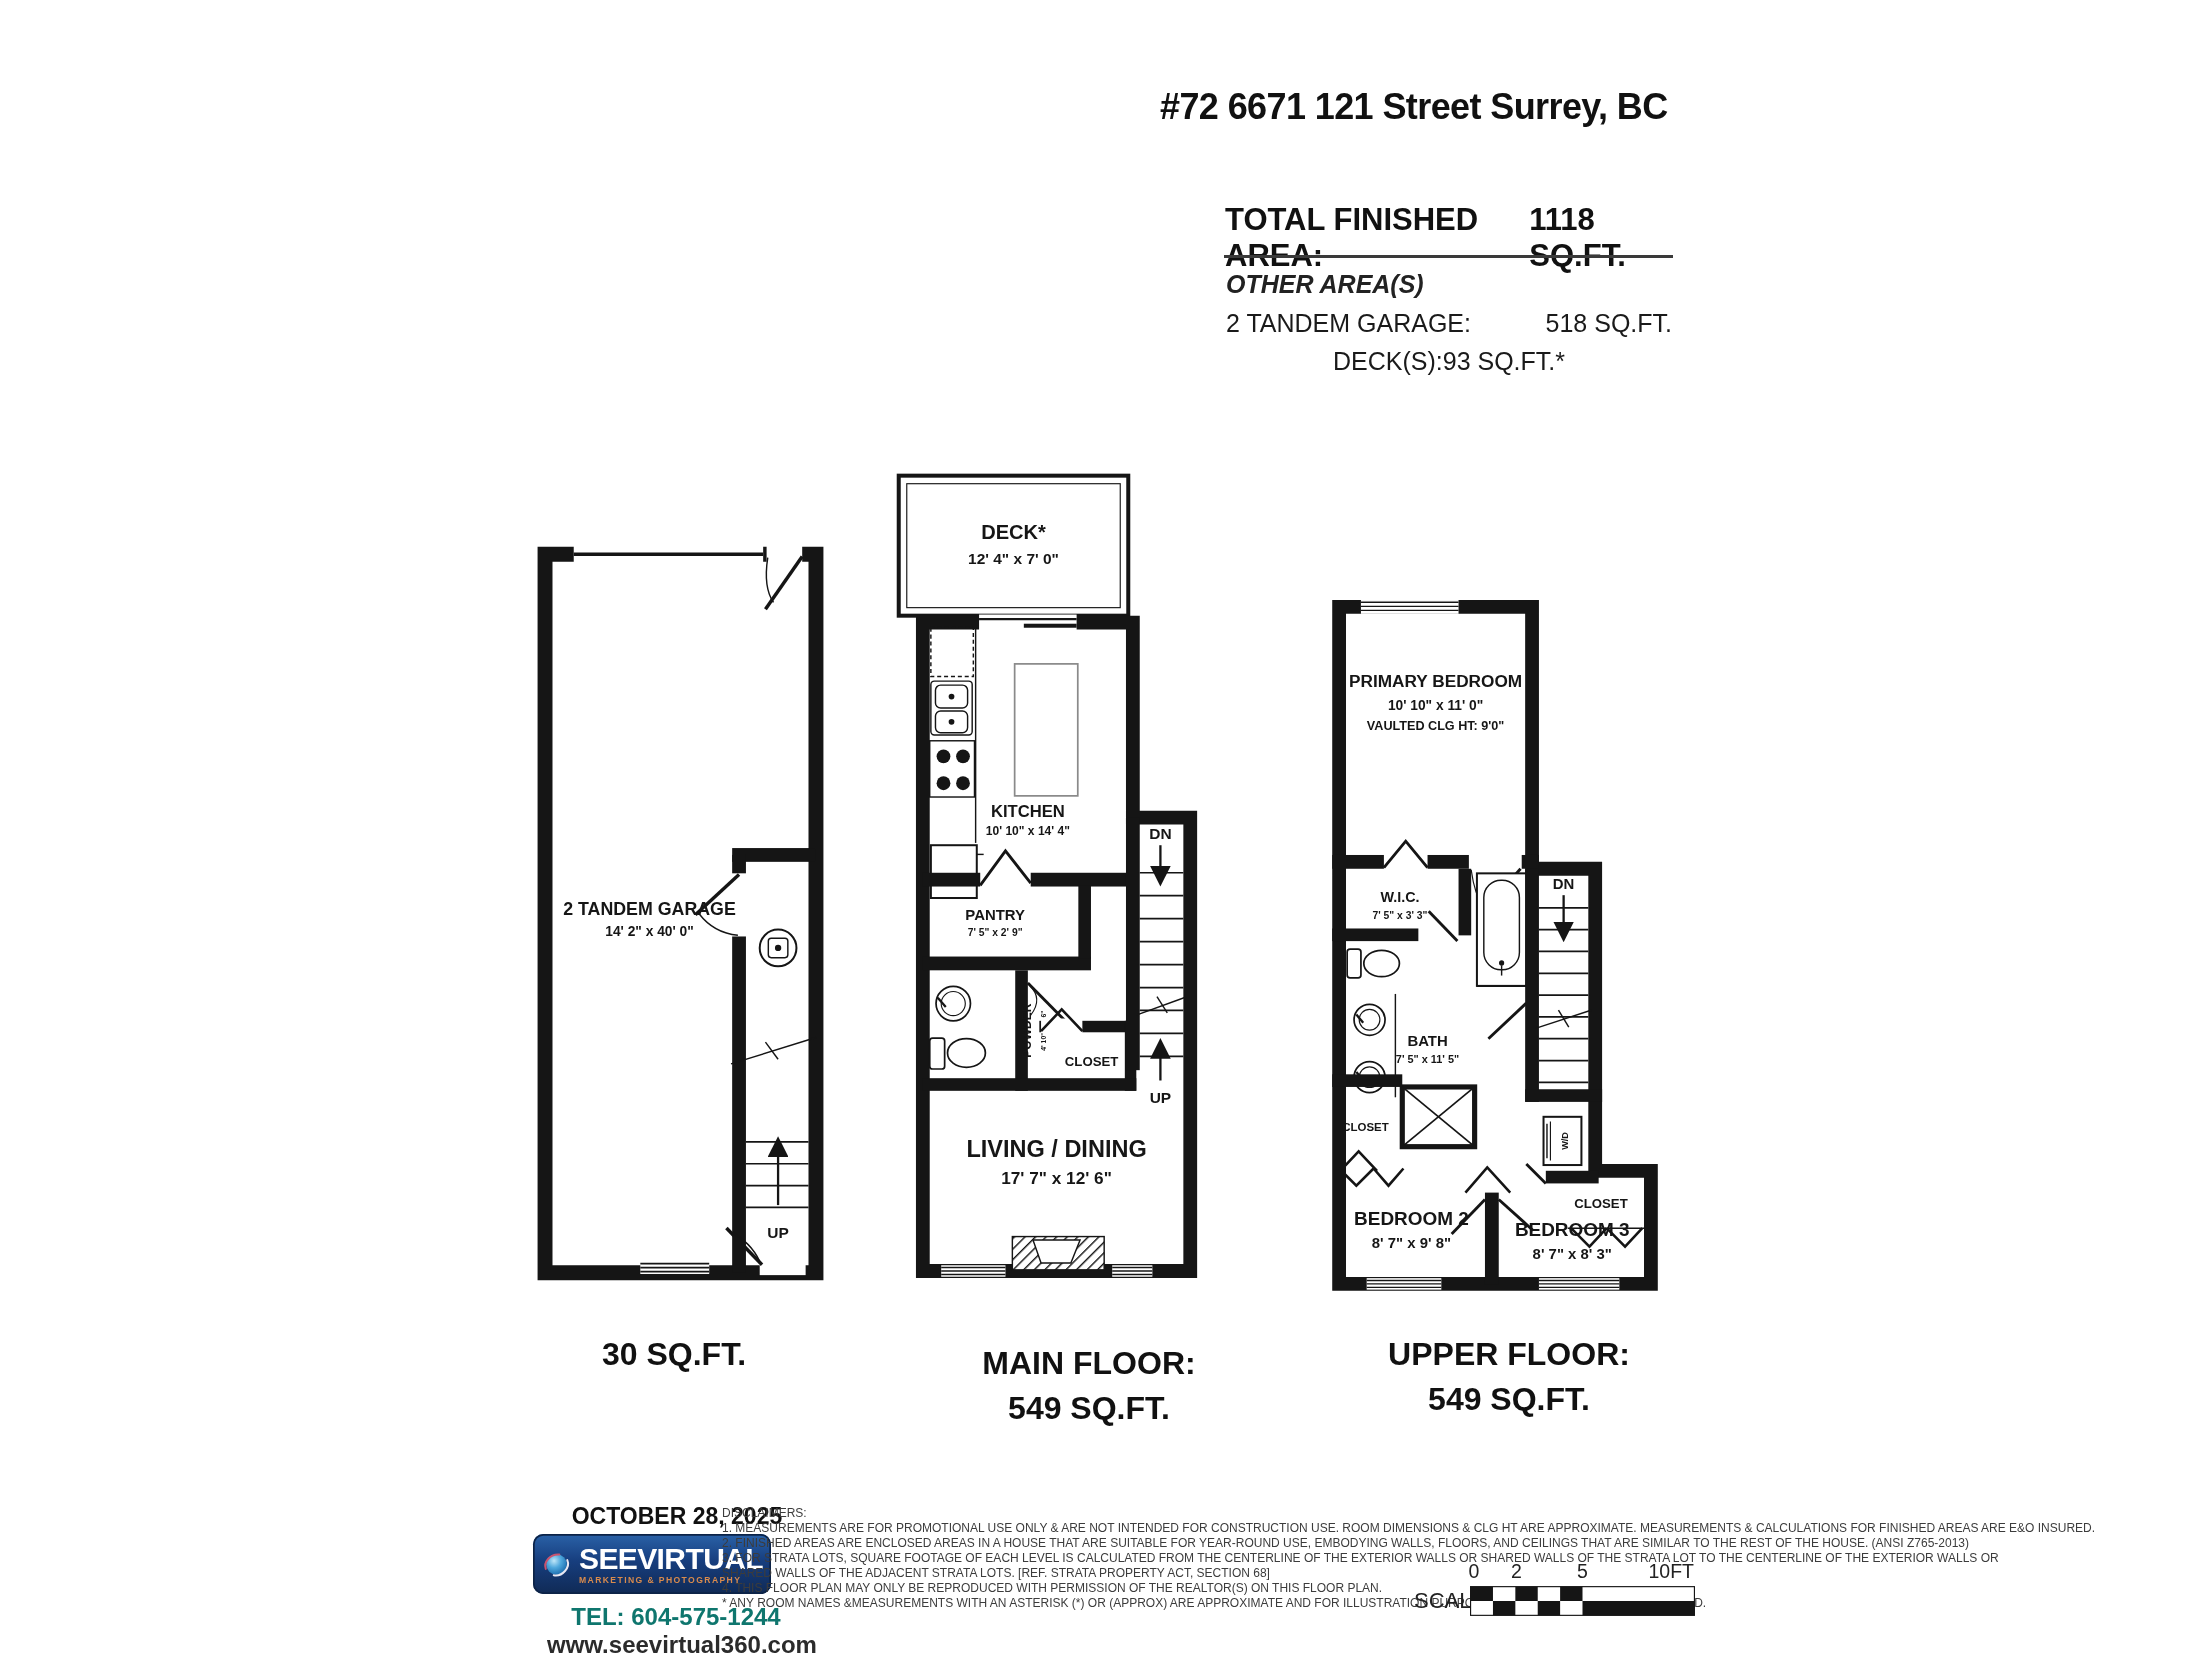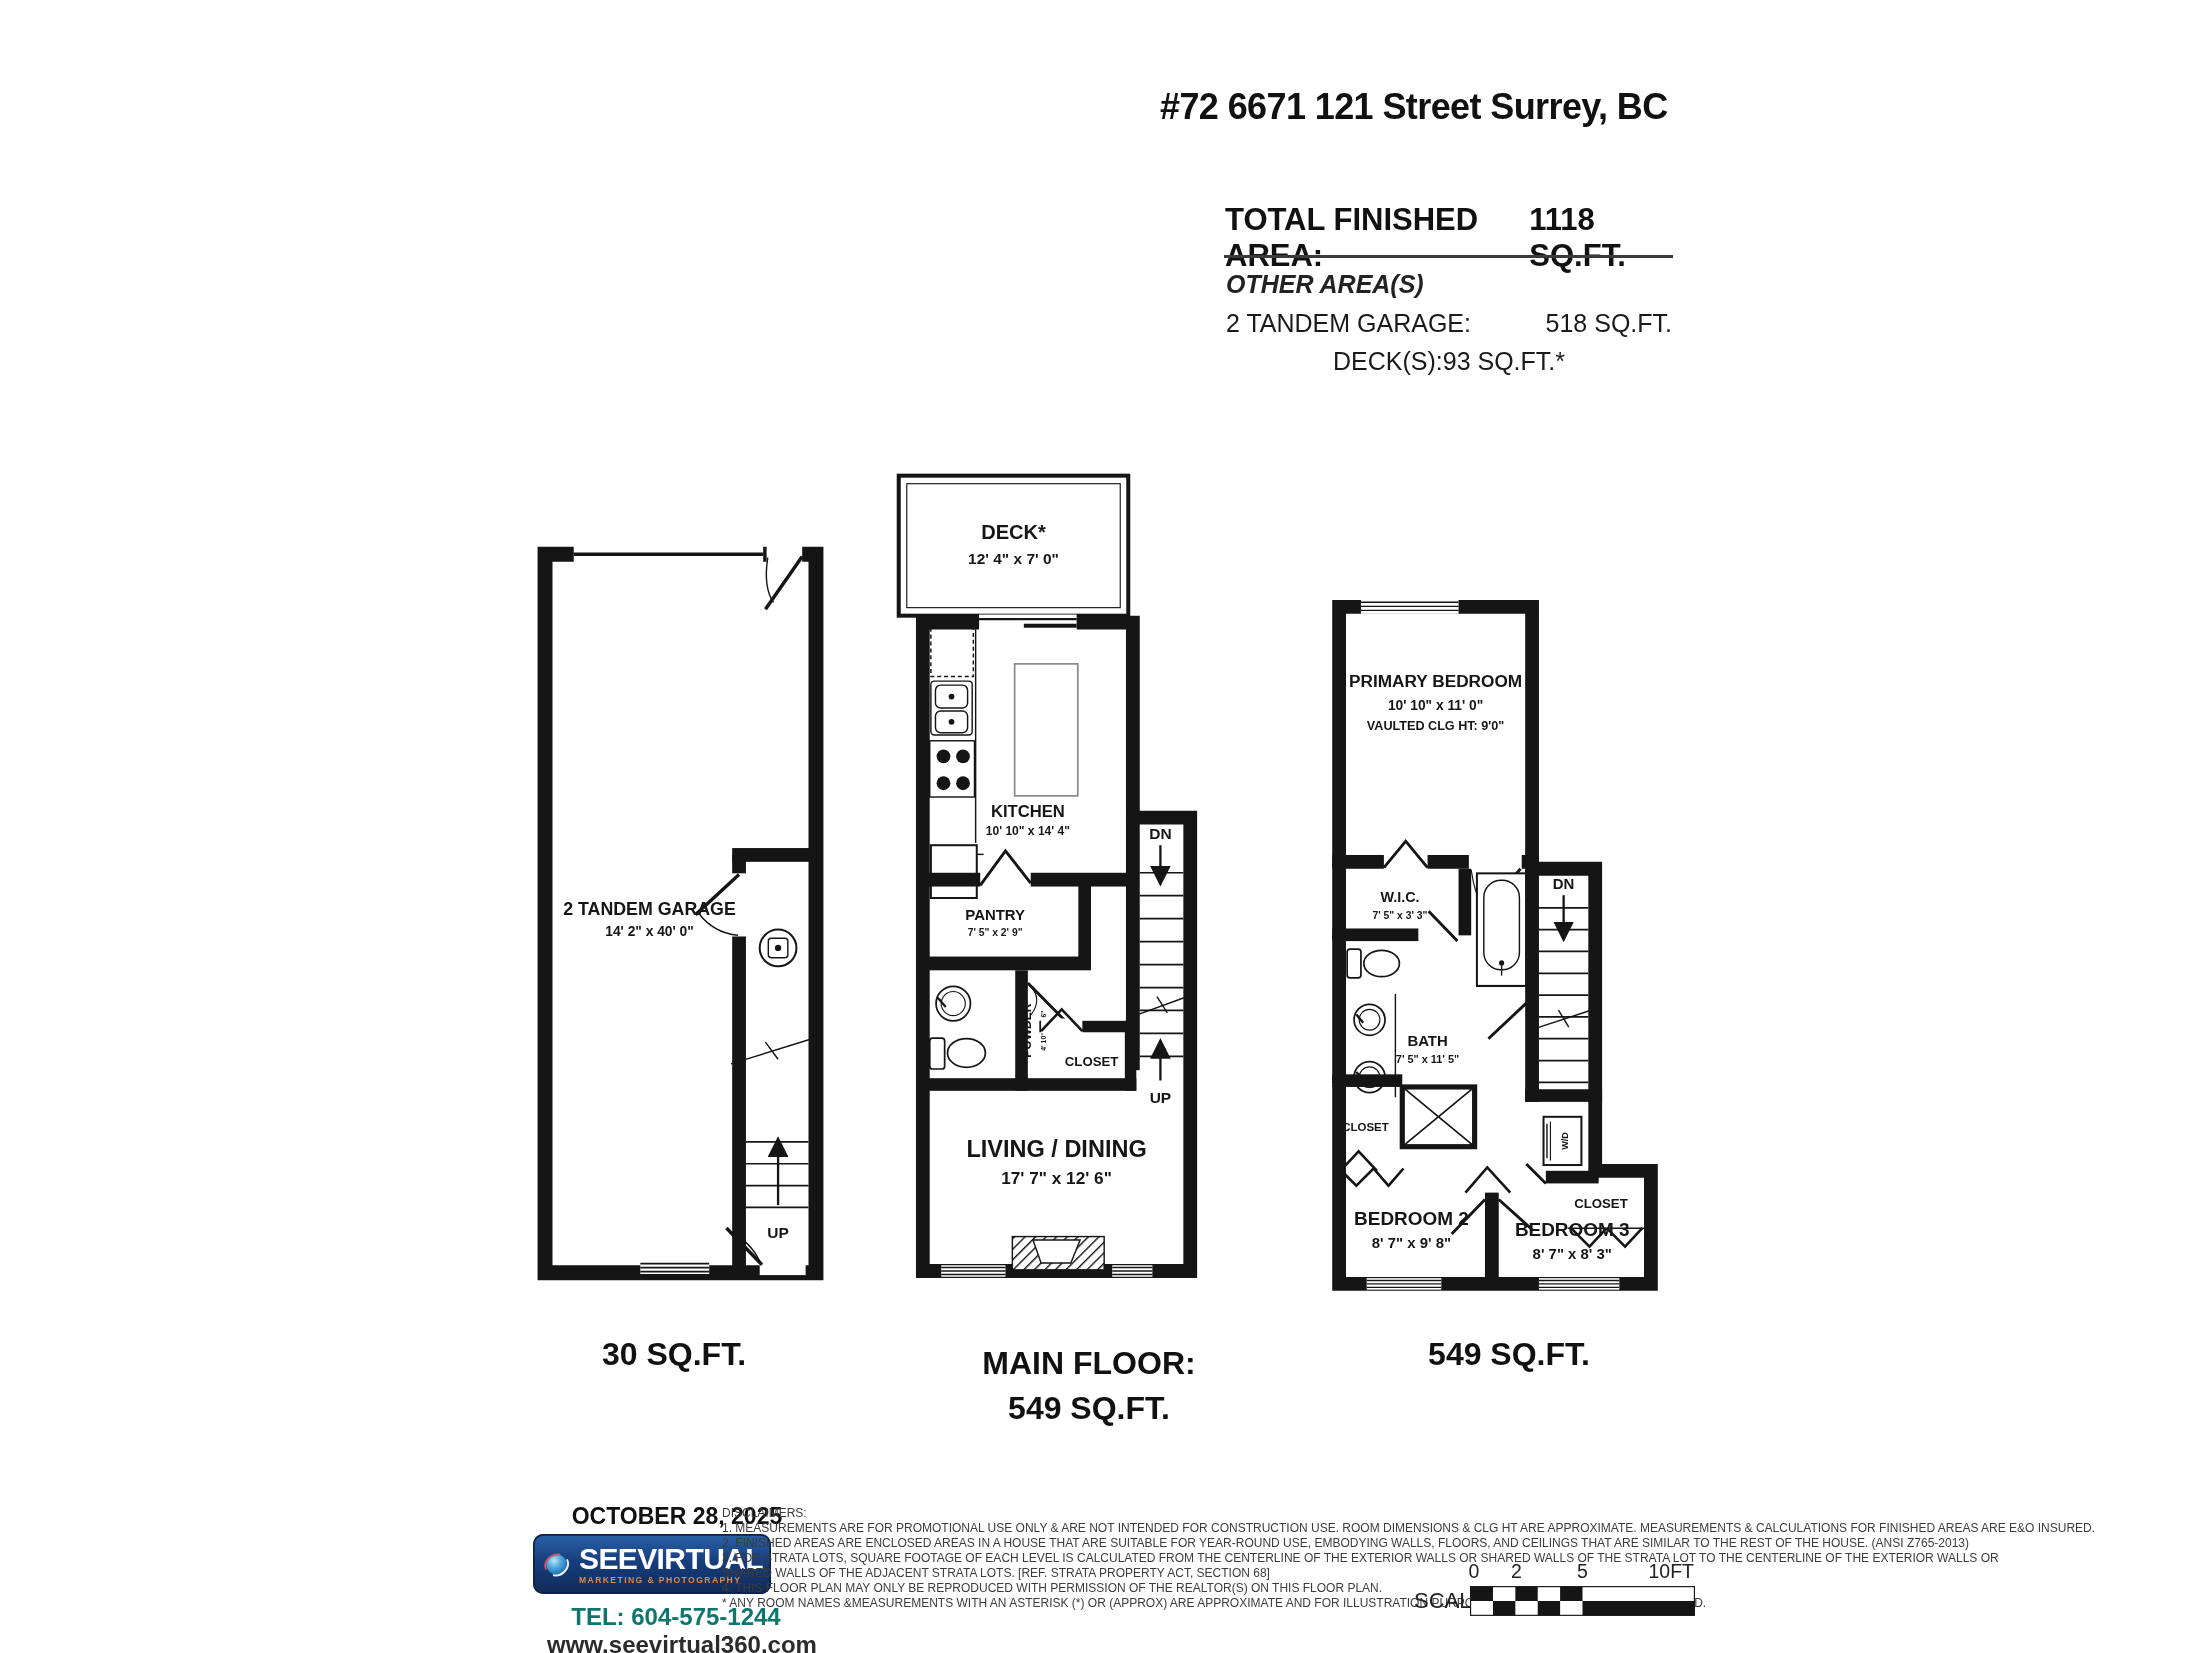--- a/index.html
+++ b/index.html
@@ -366,20 +366,21 @@
 </svg>
 
 <div class="abs floor-caption cap-lower">
   <span class="ln">30 SQ.FT.</span>
 </div>
 <div class="abs floor-caption cap-main">
   <span class="ln">MAIN FLOOR:</span>
   <span class="ln">549 SQ.FT.</span>
 </div>
 <div class="abs floor-caption cap-upper">
+  <span class="ln">UPPER FLOOR:</span>
   <span class="ln">549 SQ.FT.</span>
 </div>
 
 <div class="abs date">OCTOBER 28, 2025</div>
 
 <div class="abs logo">
   <svg width="45" height="45" viewBox="0 0 78 78">
     <defs>
       <radialGradient id="sphereG" cx="38%" cy="32%" r="75%">
         <stop offset="0%" stop-color="#bfe6f8"></stop>

